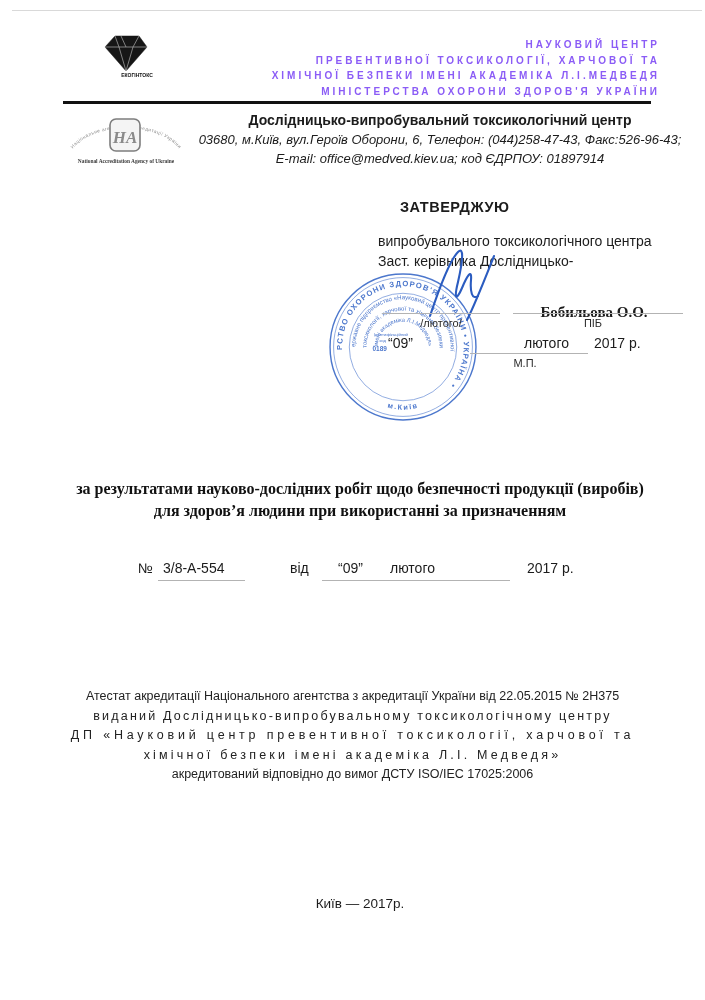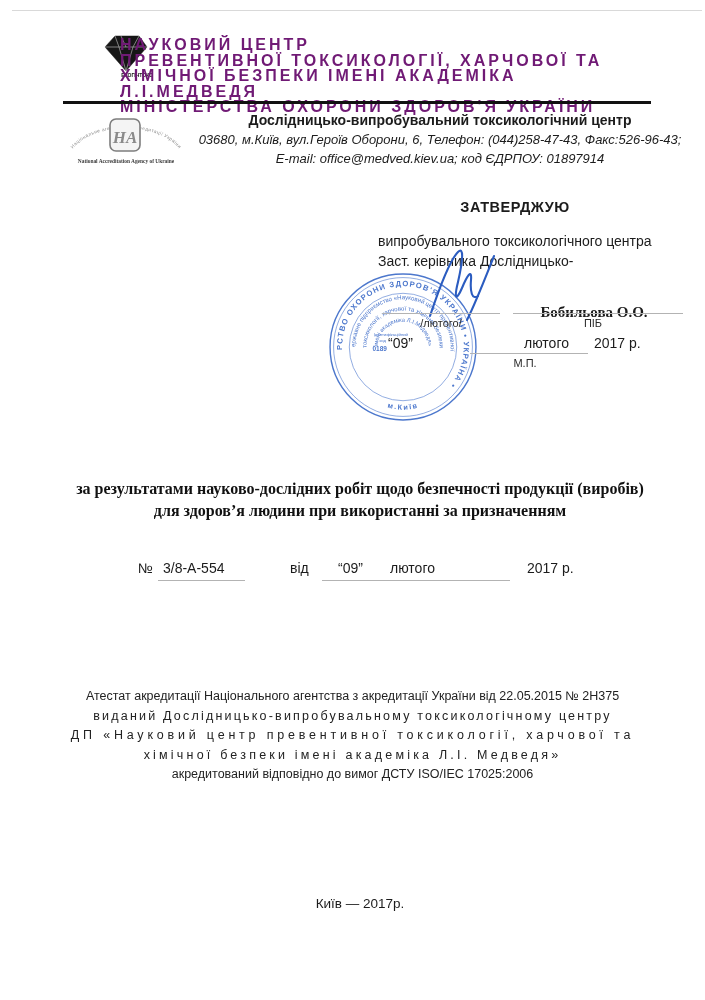--- a/index.html
+++ b/index.html
@@ -1,26 +1,26 @@
 <!DOCTYPE html>
 <html><head>
 <meta charset="utf-8">
 <style>
   html,body{margin:0;padding:0;background:#ffffff;}
   .page{position:relative;width:705px;height:1000px;background:#fff;overflow:hidden;
         font-family:"Liberation Sans",sans-serif;color:#1c1c1c;}
   .abs{position:absolute;}
   .scanline{height:1px;background:#d9d9d9;}
-  .org-header{text-align:left;font-weight:bold;font-size:16px;line-height:15.5px;
-              letter-spacing:3px;color:#701a75;}
+  .org-header{text-align:right;font-weight:bold;font-size:10px;line-height:15.5px;
+              letter-spacing:3px;color:#8b5cf6;}
   .rule{background:#111;}
   .center-block{text-align:center;line-height:19px;}
   .center-name{font-weight:bold;font-size:14px;}
   .center-italic{font-style:italic;font-size:13px;}
-  .approve-title{font-weight:bold;font-size:14.5px;letter-spacing:0.5px;text-align:center;}
+  .approve-title{font-weight:bold;font-size:14.5px;letter-spacing:0.5px;text-align:left;}
   .approver-role{font-size:14px;line-height:20px;}
   .fill-line{border-top:1px solid #b3b3b3;height:0;}
   .small-caption{font-size:11px;color:#2a2a2a;text-align:center;}
   .date-text{font-size:14px;}
   .name-bold{font-weight:bold;font-size:15px;text-align:center;}
   .report-title-block{text-align:center;font-family:"Liberation Serif",serif;color:#111;}
   .report-title{font-size:21px;font-weight:bold;letter-spacing:1px;}
   .report-subtitle{font-size:16px;font-weight:bold;line-height:22px;margin-top:6px;}
   .numrow-text{font-size:14px;}
   .accr{text-align:center;font-size:12.5px;line-height:19.5px;color:#222;}

